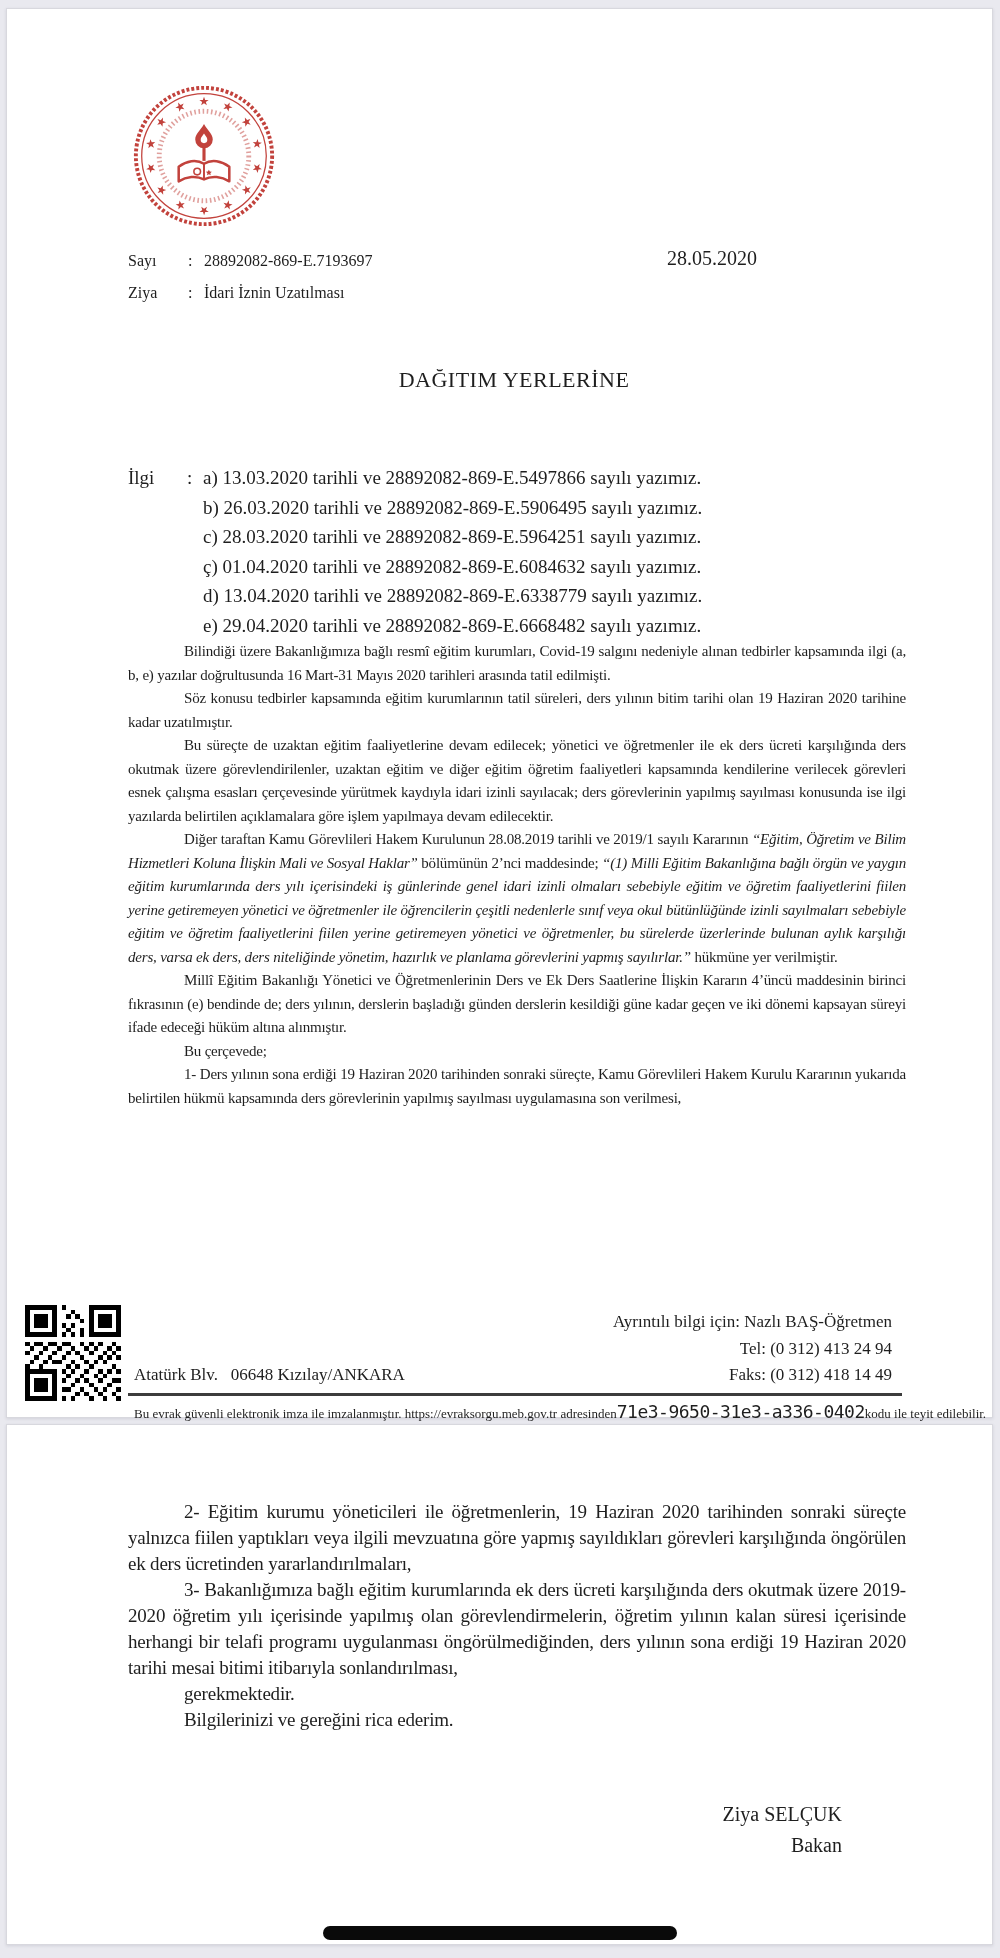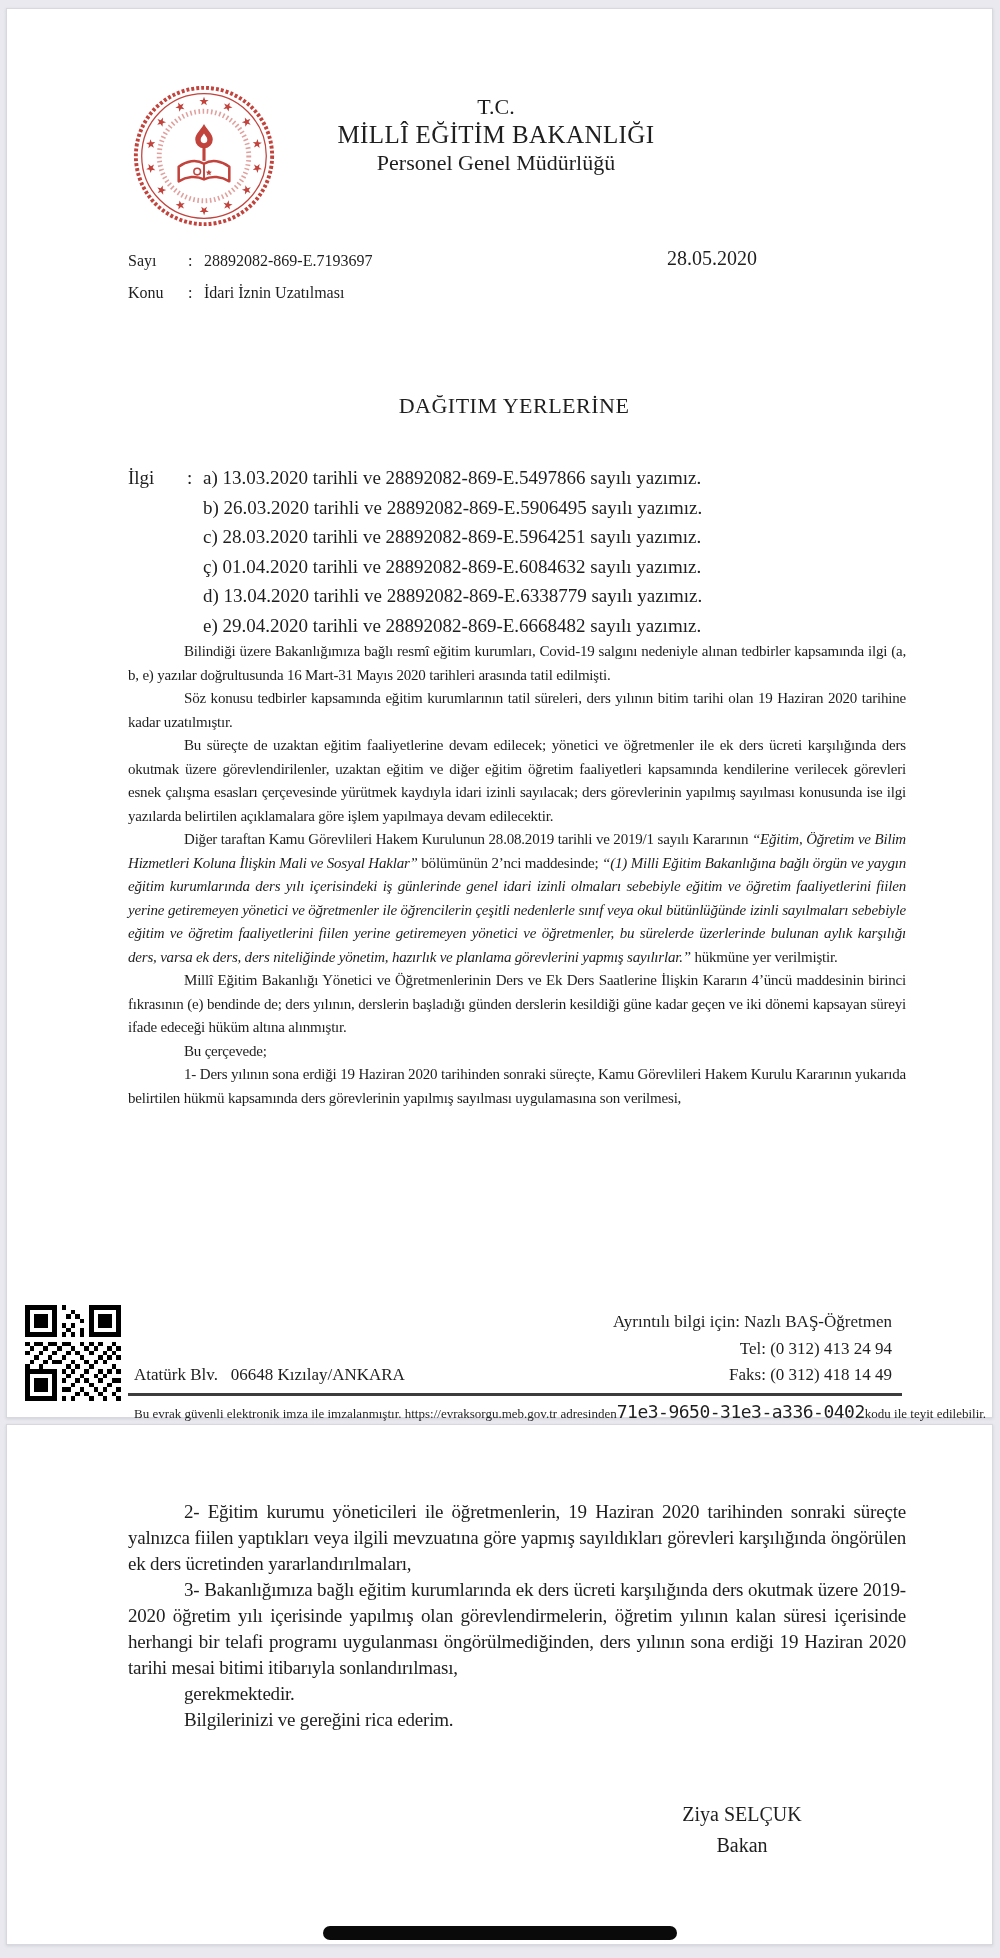--- a/index.html
+++ b/index.html
@@ -22,21 +22,21 @@
   .letterhead{position:absolute;left:239px;top:84px;width:500px;text-align:center;}
   .lh1{font-size:22px;line-height:27px;}
   .lh2{font-size:25px;line-height:29px;letter-spacing:.4px;}
   .lh3{font-size:22px;line-height:28px;}
 
   
   .meta{position:absolute;left:121px;top:236px;font-size:16px;}
   .meta-row{display:grid;grid-template-columns:60px 16px auto;line-height:32px;}
   .letter-date{position:absolute;left:660px;top:238px;font-size:20px;}
 
-  .recipient{position:absolute;left:121px;top:384px;width:772px;text-align:center;
+  .recipient{position:absolute;left:121px;top:358px;width:772px;text-align:center;
     font-size:22px;letter-spacing:.5px;}
 
   
   .ilgi{position:absolute;left:121px;top:454px;font-size:19px;display:grid;
     grid-template-columns:59px 16px auto;}
   .ilgi .items div{line-height:29.5px;}
   .ilgi-label,.ilgi-colon{line-height:29.5px;}
 
   
   .body1{position:absolute;left:121px;top:631px;width:778px;font-size:15px;
@@ -49,21 +49,21 @@
   
   .qr{position:absolute;left:18px;top:1296px;width:96px;height:96px;}
   .addr{position:absolute;left:127px;top:1300px;font-size:17px;line-height:26.5px;white-space:pre;}
   .contact{position:absolute;right:100px;top:1300px;font-size:17px;line-height:26.5px;text-align:right;}
   .sep{position:absolute;left:121px;top:1384px;width:774px;height:3px;background:#3c3c3c;}
   .verify{position:absolute;left:127px;top:1392px;width:856px;font-size:13px;
     display:flex;align-items:baseline;white-space:nowrap;}
   .verify-code{font-family:"DejaVu Sans Mono",monospace;font-size:18px;letter-spacing:-.5px;}
 
   
-  .sig{position:absolute;left:635px;top:374px;width:200px;text-align:center;
+  .sig{position:absolute;left:635px;top:374px;width:200px;text-align:right;
     font-size:20px;line-height:31px;}
 
   .home-indicator{position:absolute;left:323px;top:1926px;width:354px;height:14px;
     border-radius:8px;background:#0a0a0a;}
 </style>
 </head>
 <body>
 
 <div class="page" id="page1">
 
@@ -97,34 +97,29 @@
       <path d="M75 52c1.6 2.6 3.4 4 3.4 6.4a3.4 3.4 0 1 1 -6.8 0c0-2.4 1.8-3.8 3.4-6.4z" fill="#fff"></path>
       <rect x="73.4" y="66" width="3.2" height="14" fill="#c2423c"></rect>
 
       <path d="M49 86c8-6 18-8 26-3 8-5 18-3 26 3v15c-8-5-18-6-26-2-8-4-18-3-26 2z" fill="#fff" stroke="#c2423c" stroke-width="2.6" stroke-linejoin="round"></path>
       <path d="M75 83v15" stroke="#c2423c" stroke-width="2"></path>
       <circle cx="68" cy="91" r="3.4" fill="none" stroke="#c2423c" stroke-width="1.6"></circle>
       <path d="M80 89l1 2 2 .3-1.5 1.4.4 2-1.9-1-1.9 1 .4-2-1.5-1.4 2-.3z" fill="#c2423c"></path>
     </svg>
   </div>
 
-  <div class="letterhead">
-    <div class="lh1">T.C.</div>
-    <div class="lh2">MİLLÎ EĞİTİM BAKANLIĞI</div>
-    <div class="lh3">Personel Genel Müdürlüğü</div>
-  </div>
 
   <div class="meta">
     <div class="meta-row">
       <span>Sayı</span>
       <span>:</span>
       <span>28892082-869-E.7193697</span>
     </div>
     <div class="meta-row">
-      <span>Konu</span>
+      <span>Ziya</span>
       <span>:</span>
       <span>İdari İznin Uzatılması</span>
     </div>
   </div>
   <div class="letter-date">28.05.2020</div>
 
   <div class="recipient">DAĞITIM YERLERİNE</div>
 
   <div class="ilgi">
     <span class="ilgi-label">İlgi</span>

